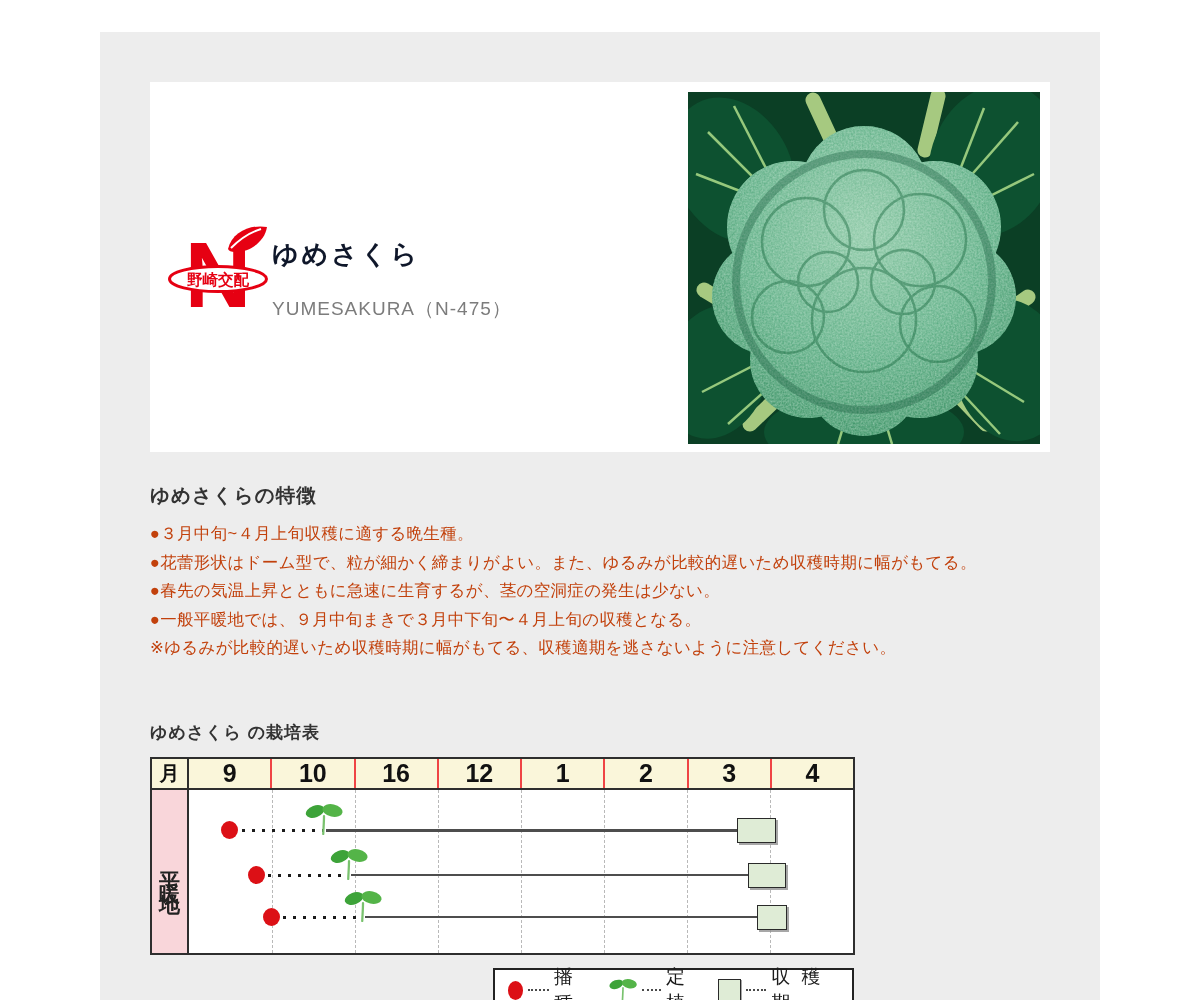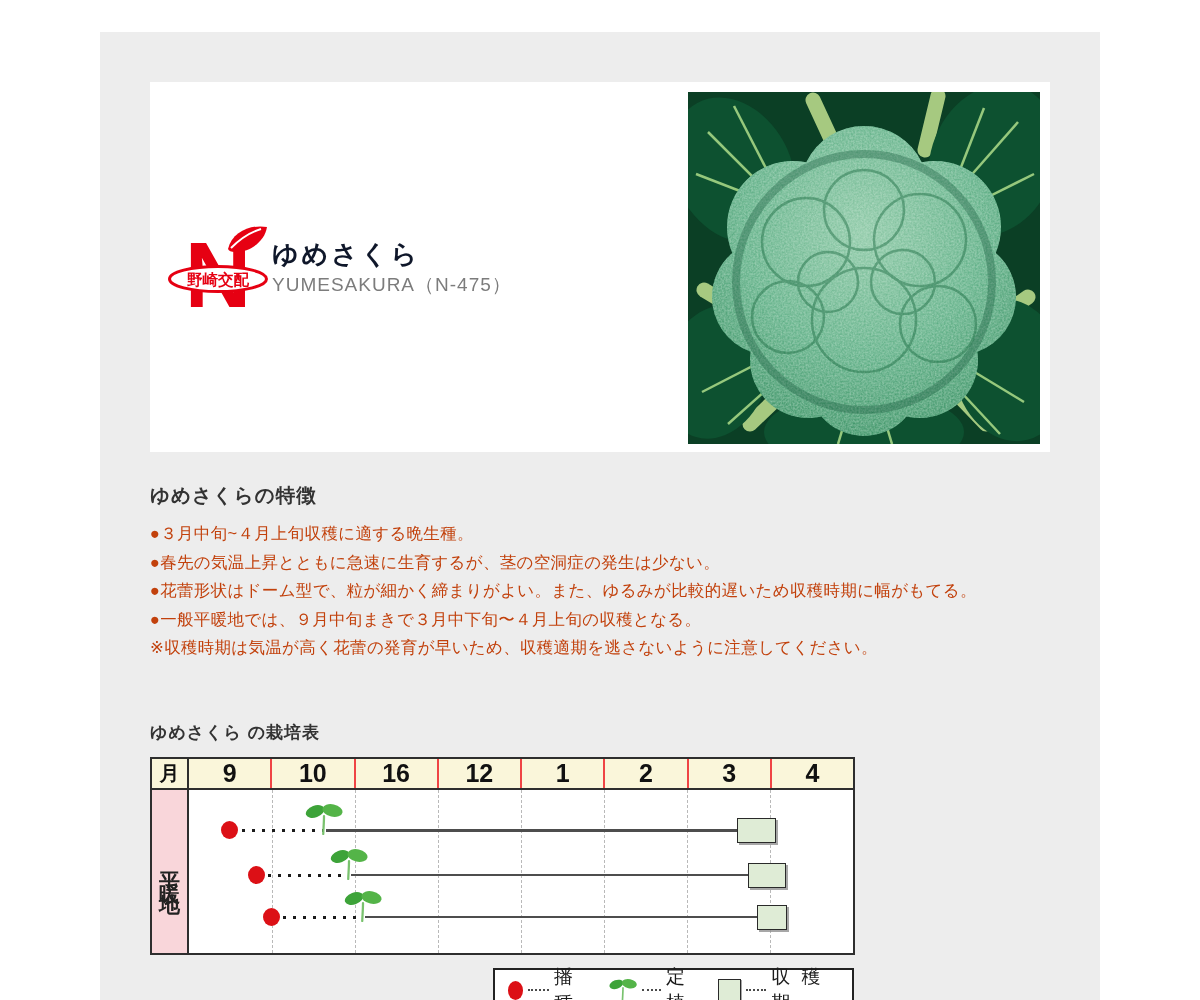--- a/index.html
+++ b/index.html
@@ -8,21 +8,21 @@
     position:relative; width:1200px; height:1000px; overflow:hidden;
     background:#ffffff; font-family:"Liberation Sans","DejaVu Sans",sans-serif;
   }
   .gray-panel { position:absolute; left:100px; top:32px; width:1000px; height:968px; background:#ededed; }
 
   
   .card { position:absolute; left:50px; top:50px; width:900px; height:370px; background:#ffffff; }
   .logo-svg { position:absolute; left:18px; top:143px; }
   .title-block { position:absolute; left:122px; top:155px; }
   .product-title { font-size:26px; font-weight:bold; color:#0f172a; letter-spacing:3px; }
-  .product-subtitle { margin-top:0; font-size:19px; color:#7c7c7c; letter-spacing:1px; }
+  .product-subtitle { margin-top:24px; font-size:19px; color:#7c7c7c; letter-spacing:1px; }
   .photo { position:absolute; left:538px; top:10px; width:352px; height:352px; display:block; }
 
   
   .features-heading { position:absolute; left:50px; top:450px; font-size:19.5px; font-weight:bold; color:#333; letter-spacing:1px; }
   .features-list { position:absolute; left:50px; top:487px; width:905px; font-size:16.5px; color:#c2410c; line-height:28.6px; letter-spacing:0.3px; }
 
   
   .chart-heading { position:absolute; left:50px; top:689px; font-size:17px; font-weight:bold; color:#333; letter-spacing:1px; }
   .ctable { position:absolute; left:50px; top:725px; width:705px; height:198px; border:2px solid #2e2e2e; background:#ffffff; }
   .thead { display:flex; height:31px; background:#faf6da; border-bottom:2px solid #2e2e2e; }
@@ -158,24 +158,24 @@
               <circle cx="215" cy="190" r="32"></circle>
           </g>
           <circle cx="176" cy="190" r="128" fill="none" stroke="#14573a" stroke-width="8" opacity="0.35"></circle>
         </g>
       </svg>
     </div>
 
     <div class="features-heading">ゆめさくらの特徴</div>
     <div class="features-list" id="features-list">
         <div>●３月中旬~４月上旬収穫に適する晩生種。</div>
+        <div>●花蕾形状はドーム型で、粒が細かく締まりがよい。また、ゆるみが比較的遅いため収穫時期に幅がもてる。</div>
         <div>●春先の気温上昇とともに急速に生育するが、茎の空洞症の発生は少ない。</div>
-        <div>●花蕾形状はドーム型で、粒が細かく締まりがよい。また、ゆるみが比較的遅いため収穫時期に幅がもてる。</div>
         <div>●一般平暖地では、９月中旬まきで３月中下旬〜４月上旬の収穫となる。</div>
-        <div>※収穫時期は気温が高く花蕾の発育が早いため、収穫適期を逃さないように注意してください。</div>
+        <div>※ゆるみが比較的遅いため収穫時期に幅がもてる、収穫適期を逃さないように注意してください。</div>
       </div>
 
     <div class="chart-heading">ゆめさくら の栽培表</div>
 
     <div class="ctable">
       <div class="thead">
         <div class="corner-cell">月</div>
         <div id="month-cells" style="display:flex; flex:1;">
             <div class="mcell">9</div>
             <div class="mcell">10</div>

